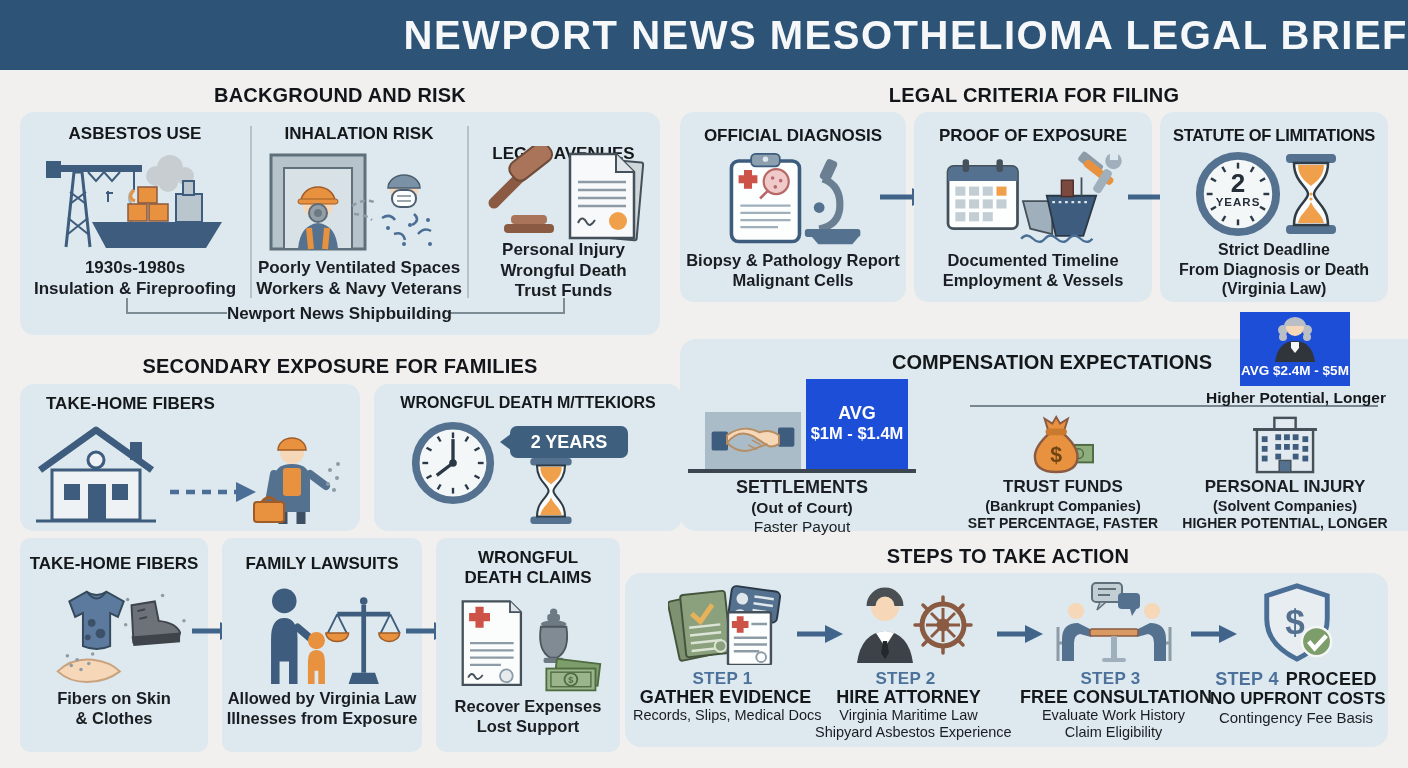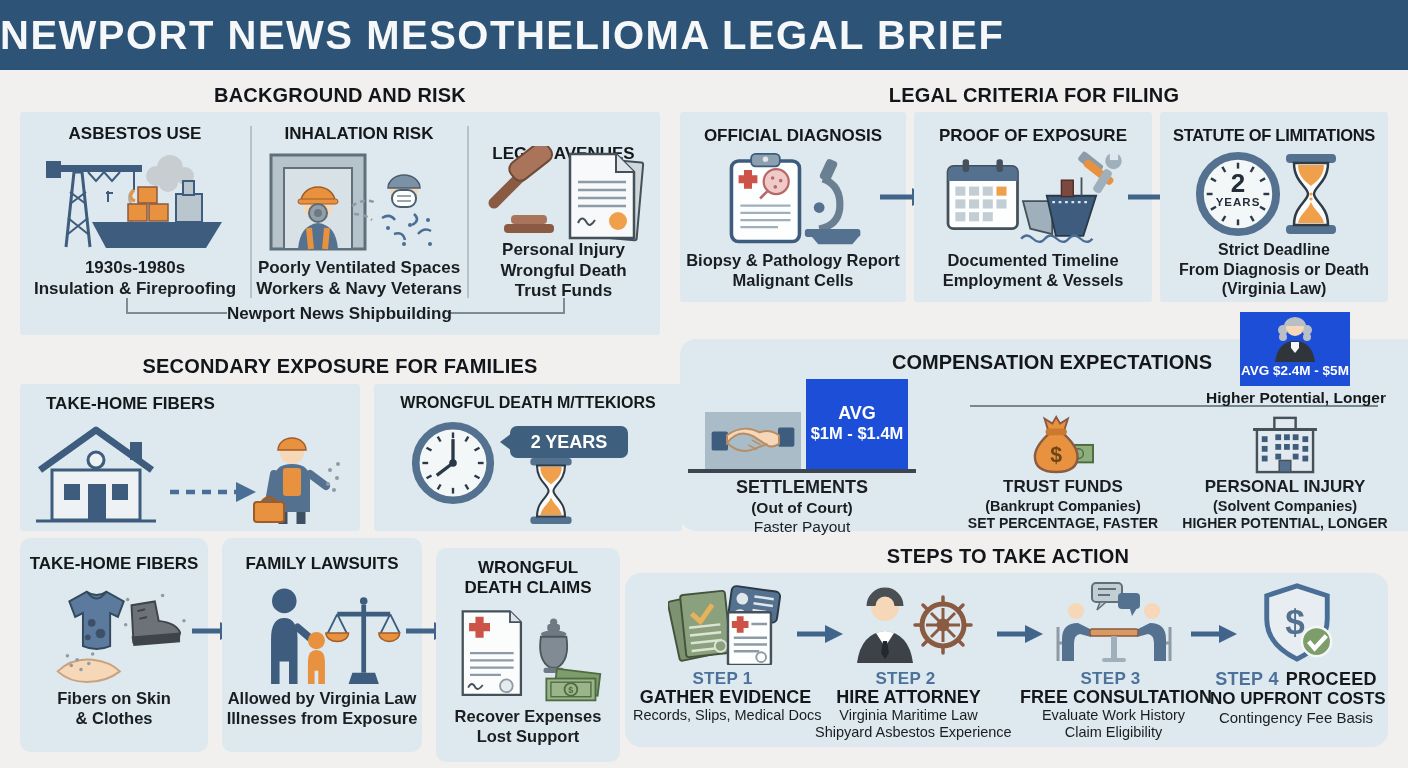--- a/index.html
+++ b/index.html
@@ -1,22 +1,22 @@
 <!DOCTYPE html>
 <html><head>
 <meta charset="utf-8">
 <style>
   html,body{margin:0;padding:0;}
   body{font-family:"Liberation Sans",sans-serif;background:#e7e6e4;}
   .stage{position:relative;width:1408px;height:768px;background:#f1f0ee;overflow:hidden;color:#15181b;}
   .abs{position:absolute;}
   .header{position:absolute;left:0;top:0;width:1408px;height:70px;background:#2d5476;}
-  .header .title{width:100%;text-align:left;line-height:70px;color:#f5f7f8;font-size:40px;font-weight:800;letter-spacing:1.5px;white-space:nowrap;}
+  .header .title{width:100%;text-align:right;line-height:70px;color:#f5f7f8;font-size:40px;font-weight:800;letter-spacing:1.5px;white-space:nowrap;}
   .sec-heading{position:absolute;font-size:20px;font-weight:800;color:#121519;text-align:center;letter-spacing:.2px;white-space:nowrap;}
-  .card{position:absolute;background:#dde9ee;border-radius:3px;}
+  .card{position:absolute;background:#dde9ee;border-radius:14px;}
   .card-title{position:absolute;font-weight:800;color:#15181b;white-space:nowrap;}
   .cap{position:absolute;text-align:center;color:#1a1e22;line-height:1.22;}
   .cap div{white-space:nowrap;}
   .w600{font-weight:600;}
   .vdiv{position:absolute;width:2px;background:#b4c2c9;}
   .flow-arrow{position:absolute;}
   .badge{position:absolute;background:#3f5f7e;border-radius:7px;color:#fff;font-weight:800;display:flex;align-items:center;justify-content:center;}
   .badge::before{content:"";position:absolute;left:-10px;top:50%;transform:translateY(-50%);border-top:9px solid transparent;border-bottom:9px solid transparent;border-right:12px solid #3f5f7e;}
   .bluebox{position:absolute;background:#1d4ed8;color:#fff;text-align:center;font-weight:800;}
   .step-label{position:absolute;width:100%;text-align:center;font-size:17px;font-weight:800;color:#4c719a;letter-spacing:.3px;white-space:nowrap;}
@@ -360,21 +360,21 @@
       <div>Allowed by Virginia Law</div>
       <div>Illnesses from Exposure</div>
     </div>
   </div>
 
   <svg class="flow-arrow" style="left:406px;top:622px;" width="46" height="18" viewBox="0 0 46 18">
     <path d="M0 9 H30" stroke="#41658a" stroke-width="5"></path>
       <polygon points="28,0 46,9 28,18" fill="#41658a"></polygon>
   </svg>
 
-  <div class="card" style="left:436px;top:538px;width:184px;height:214px;border-radius:10px;margin-top:10px;">
+  <div class="card" style="left:436px;top:538px;width:184px;height:214px;border-radius:10px;">
     <div class="card-title" style="left:0;top:10px;width:100%;text-align:center;font-size:17px;line-height:1.2;">
       <div>WRONGFUL</div>
       <div>DEATH CLAIMS</div>
     </div>
     <svg class="abs" style="left:14px;top:56px;" width="160" height="100" viewBox="0 0 160 110">
       <path d="M6 8 H58 L70 20 V100 H6 Z" fill="#fbfcfc" stroke="#44505a" stroke-width="2.5"></path>
       <path d="M58 8 V20 H70" fill="#dfe5e8" stroke="#44505a" stroke-width="2"></path>
       <g transform="translate(13,14)">
           <path d="M7 0 h9 v7 h7 v9 h-7 v7 h-9 v-7 h-7 v-9 h7 Z" fill="#cd5248"></path>
         </g>

